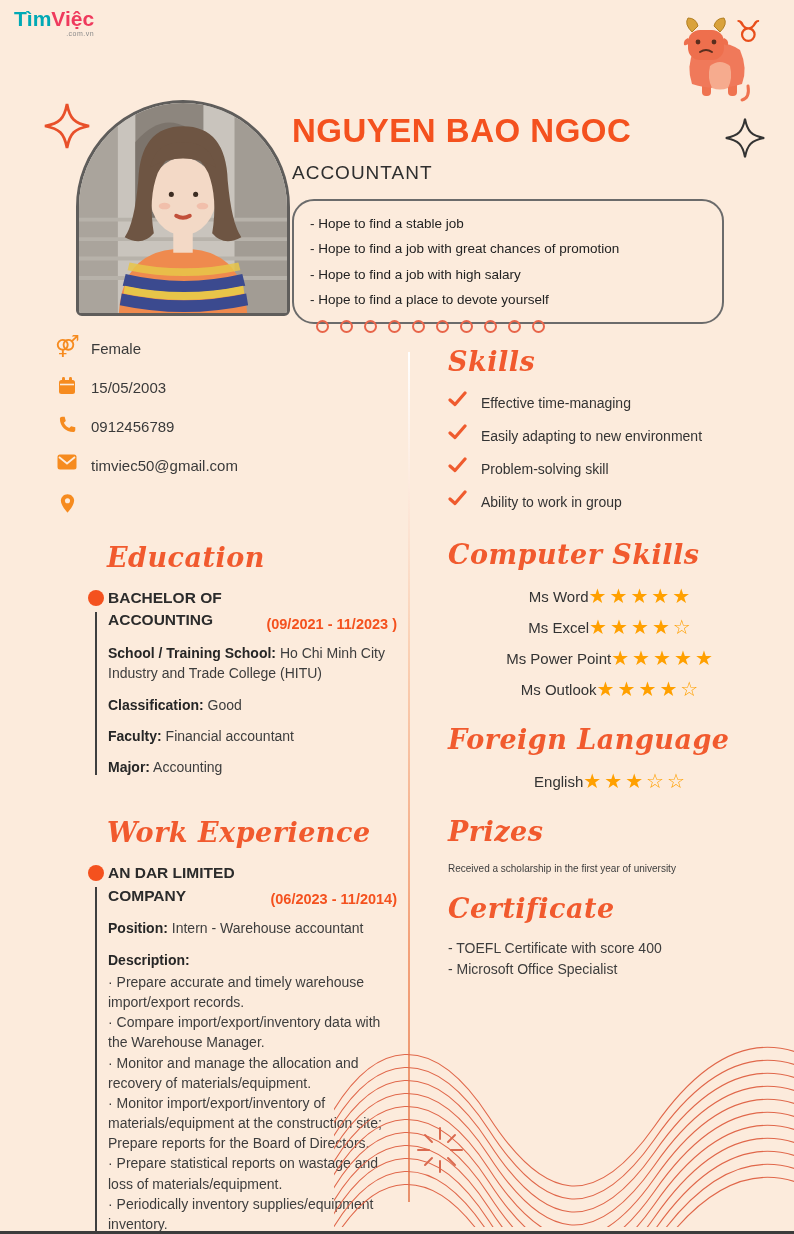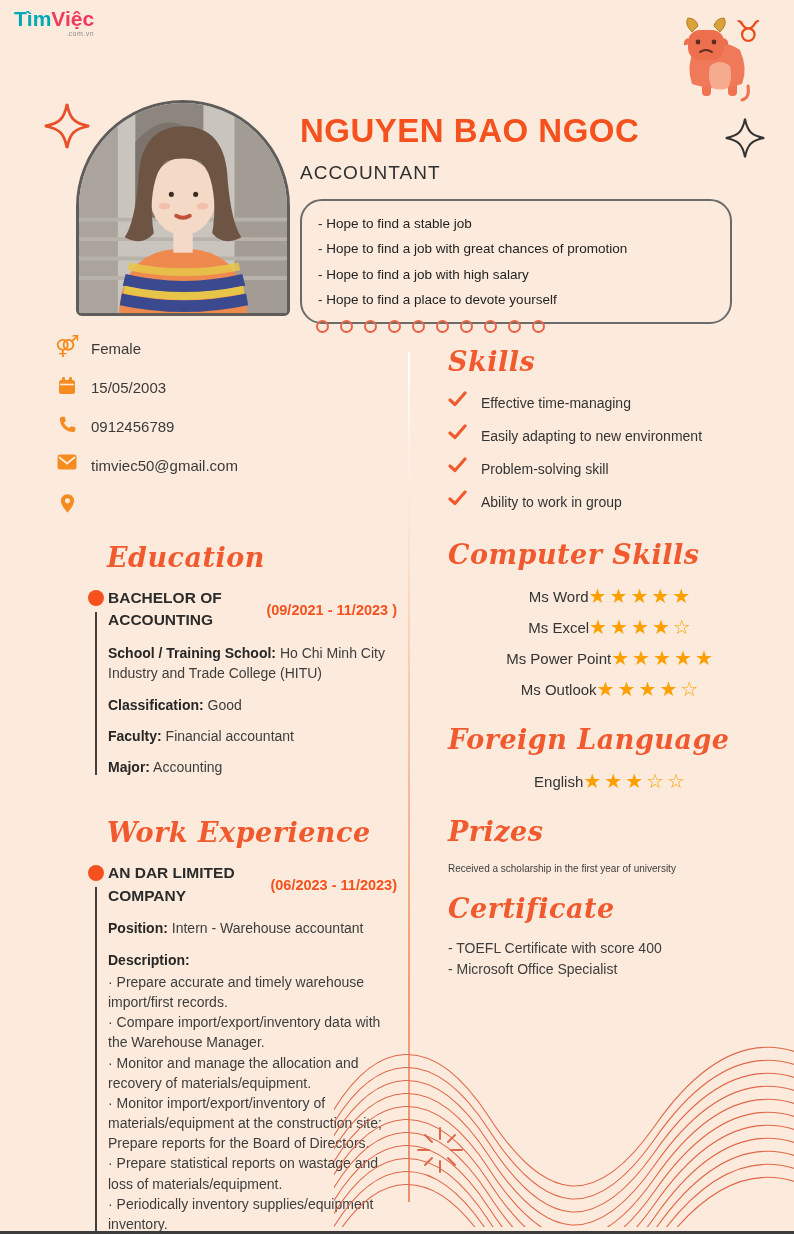--- a/index.html
+++ b/index.html
@@ -19,21 +19,21 @@
   .bull-wrap { position:absolute; right:24px; top:8px; width:90px; height:100px; }
   .taurus-symbol { position:absolute; right:8px; top:6px; font-size:30px; color:#e84e1b; font-family:"DejaVu Sans",sans-serif; }
   
   .sparkle-left { position:absolute; left:44px; top:98px; }
   .sparkle-right { position:absolute; left:725px; top:116px; }
   .photo {
     position:absolute; left:76px; top:100px; width:214px; height:216px;
     border:3px solid #5f5d5b; border-radius:110px 110px 6px 6px; overflow:hidden; background:#c9c4bd;
   }
   .photo svg { display:block; width:100%; height:100%; }
-  .header-block { position:absolute; left:300px; top:112px; width:432px; }
+  .header-block { position:absolute; left:292px; top:112px; width:432px; }
   .name { color:#f4511e; font-size:33px; font-weight:bold; letter-spacing:.5px; }
   .job-title { color:#2f2f2f; font-size:19px; letter-spacing:1px; margin-top:12px; }
   .objectives {
     margin-top:15px; border:2px solid #6b6b6b; border-radius:22px;
     padding:10px 16px 9px 16px; background:transparent;
   }
   .objectives .obj { font-size:13.5px; color:#222; line-height:1.88; }
   
   .circles { position:absolute; left:316px; top:320px; display:flex; gap:11px; }
   .circles span { width:13px; height:13px; border:2px solid #e8654a; border-radius:50%; display:inline-block; }
@@ -54,21 +54,21 @@
   
   .script-h {
     font-family:"DejaVu Serif", serif; font-style:italic; font-weight:bold;
     color:#f15a2e; font-size:27px; letter-spacing:.5px; margin-bottom:14px;
   }
   .left-col .script-h { margin-left:52px; }
   
   .tl-item { position:relative; padding-left:53px; margin-bottom:6px; }
   .tl-dot { position:absolute; left:33px; top:3px; width:16px; height:16px; border-radius:50%; background:#f4511e; }
   .tl-line { position:absolute; left:40px; top:25px; bottom:2px; width:2px; background:#3f3f3f; }
-  .tl-head { display:flex; justify-content:space-between; align-items:center; }
+  .tl-head { display:flex; justify-content:space-between; align-items:flex-end; }
   .tl-title { font-size:15.5px; font-weight:bold; color:#2b2b2b; line-height:1.45; width:160px; }
   .tl-date  { font-size:14.5px; font-weight:bold; color:#f4511e; white-space:nowrap; padding-top:1px; }
   .detail { font-size:14px; color:#3d3d3d; line-height:1.45; margin-top:11px; }
   .detail b { color:#262626; }
   .bullets p { font-size:14px; color:#3d3d3d; line-height:1.44; }
   .edu-gap { height:34px; }
   
   .skill-row { display:flex; align-items:flex-end; margin-bottom:13px; }
   .skill-check { flex:0 0 22px; margin-right:11px; }
   .skill-txt { font-size:14px; color:#333; padding-top:1px; }
@@ -238,26 +238,26 @@
     </div>
 
     <div class="edu-gap"></div>
 
     <div class="script-h">Work Experience</div>
     <div class="tl-item">
       <span class="tl-dot"></span>
       <span class="tl-line"></span>
       <div class="tl-head">
         <div class="tl-title">AN DAR LIMITED COMPANY</div>
-        <div class="tl-date">(06/2023 - 11/2023)</div>
+        <div class="tl-date">(06/2023 - 11/2014)</div>
       </div>
       <div class="detail"><b>Position:</b><span> Intern - Warehouse accountant</span></div>
       <div class="detail"><b>Description:</b></div>
       <div class="bullets" style="margin-top:2px">
-        <p>· Prepare accurate and timely warehouse import/first records.</p>
+        <p>· Prepare accurate and timely warehouse import/export records.</p>
         <p>· Compare import/export/inventory data with the Warehouse Manager.</p>
         <p>· Monitor and manage the allocation and recovery of materials/equipment.</p>
         <p>· Monitor import/export/inventory of materials/equipment at the construction site; Prepare reports for the Board of Directors.</p>
         <p>· Prepare statistical reports on wastage and loss of materials/equipment.</p>
         <p>· Periodically inventory supplies/equipment inventory.</p>
 
       </div>
     </div>
   </div>
 

